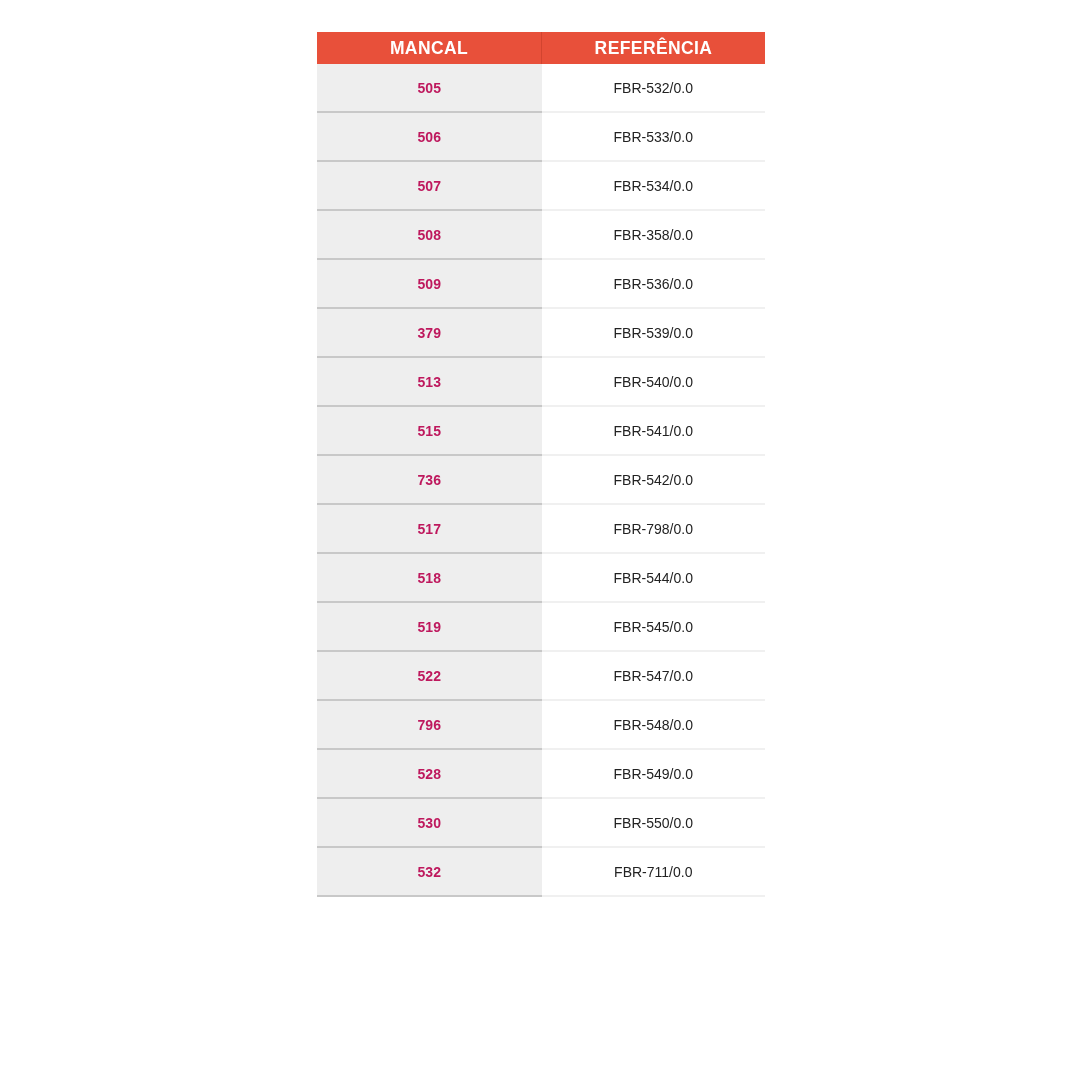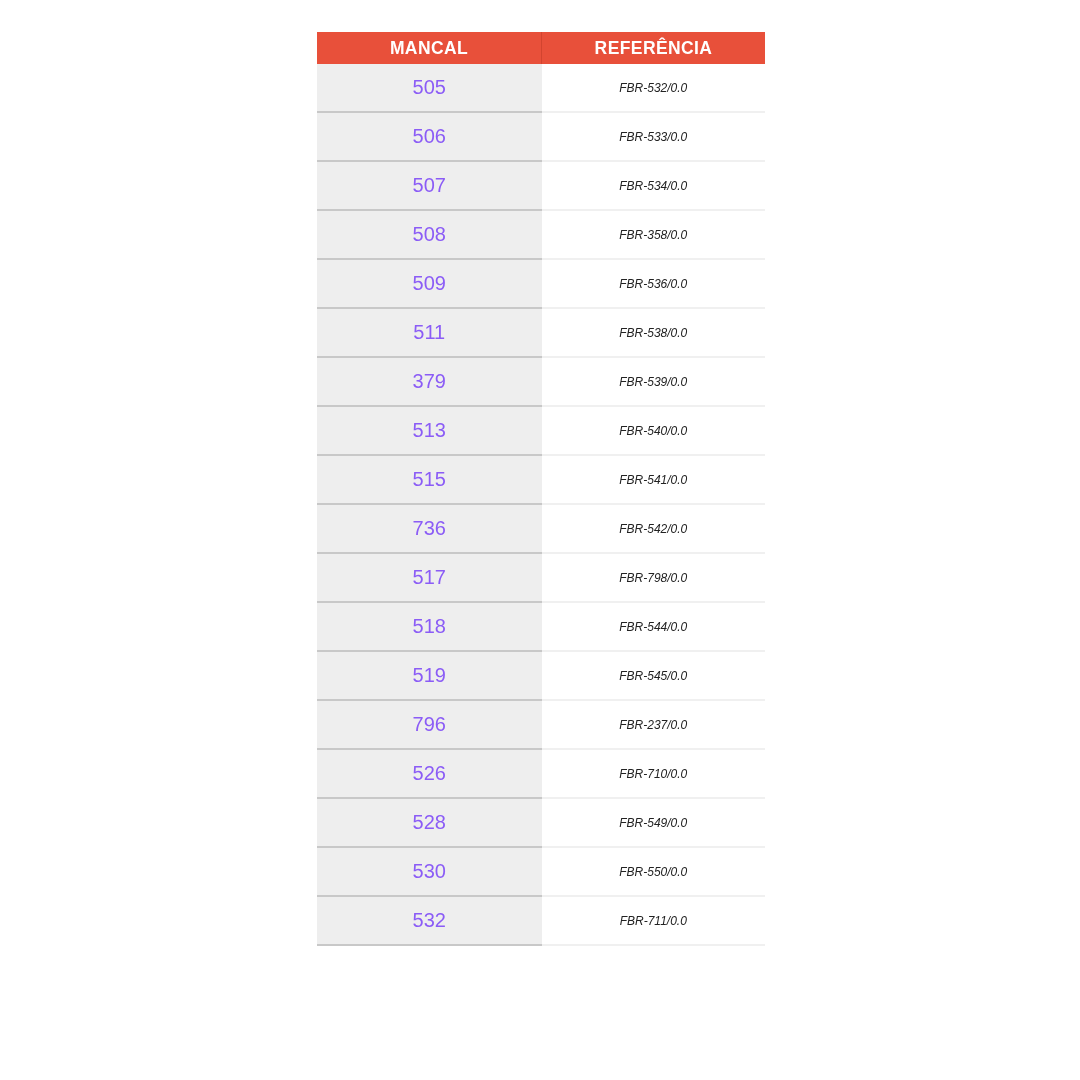--- a/index.html
+++ b/index.html
@@ -57,34 +57,33 @@
     height: 47px;
     padding: 0;
     text-align: center;
     vertical-align: middle;
     white-space: nowrap;
   }
 
   .cell-mancal {
     width: 224px;
     background: #eeeeee;
-    color: #8b5cf6;
-    font-size: 20px;
-    font-weight: normal;
+    color: #be185d;
+    font-size: 14px;
+    font-weight: bold;
     border-bottom: 2px solid #c8c8c8;
   }
 
   .cell-ref {
     width: 223px;
     background: #ffffff;
     color: #222222;
-    font-size: 12px;
+    font-size: 14px;
     font-weight: normal;
     border-bottom: 2px solid #f0f0f0;
-    font-style: italic;
   }
 </style>
 </head>
 <body>
 
 <div id="stage">
 
   <table class="ref-table">
     <thead>
       <tr>
@@ -107,24 +106,20 @@
         </tr>
         <tr>
           <td class="cell-mancal">508</td>
           <td class="cell-ref">FBR-358/0.0</td>
         </tr>
         <tr>
           <td class="cell-mancal">509</td>
           <td class="cell-ref">FBR-536/0.0</td>
         </tr>
         <tr>
-          <td class="cell-mancal">511</td>
-          <td class="cell-ref">FBR-538/0.0</td>
-        </tr>
-        <tr>
           <td class="cell-mancal">379</td>
           <td class="cell-ref">FBR-539/0.0</td>
         </tr>
         <tr>
           <td class="cell-mancal">513</td>
           <td class="cell-ref">FBR-540/0.0</td>
         </tr>
         <tr>
           <td class="cell-mancal">515</td>
           <td class="cell-ref">FBR-541/0.0</td>
@@ -139,26 +134,26 @@
         </tr>
         <tr>
           <td class="cell-mancal">518</td>
           <td class="cell-ref">FBR-544/0.0</td>
         </tr>
         <tr>
           <td class="cell-mancal">519</td>
           <td class="cell-ref">FBR-545/0.0</td>
         </tr>
         <tr>
-          <td class="cell-mancal">796</td>
-          <td class="cell-ref">FBR-237/0.0</td>
+          <td class="cell-mancal">522</td>
+          <td class="cell-ref">FBR-547/0.0</td>
         </tr>
         <tr>
-          <td class="cell-mancal">526</td>
-          <td class="cell-ref">FBR-710/0.0</td>
+          <td class="cell-mancal">796</td>
+          <td class="cell-ref">FBR-548/0.0</td>
         </tr>
         <tr>
           <td class="cell-mancal">528</td>
           <td class="cell-ref">FBR-549/0.0</td>
         </tr>
         <tr>
           <td class="cell-mancal">530</td>
           <td class="cell-ref">FBR-550/0.0</td>
         </tr>
         <tr>

